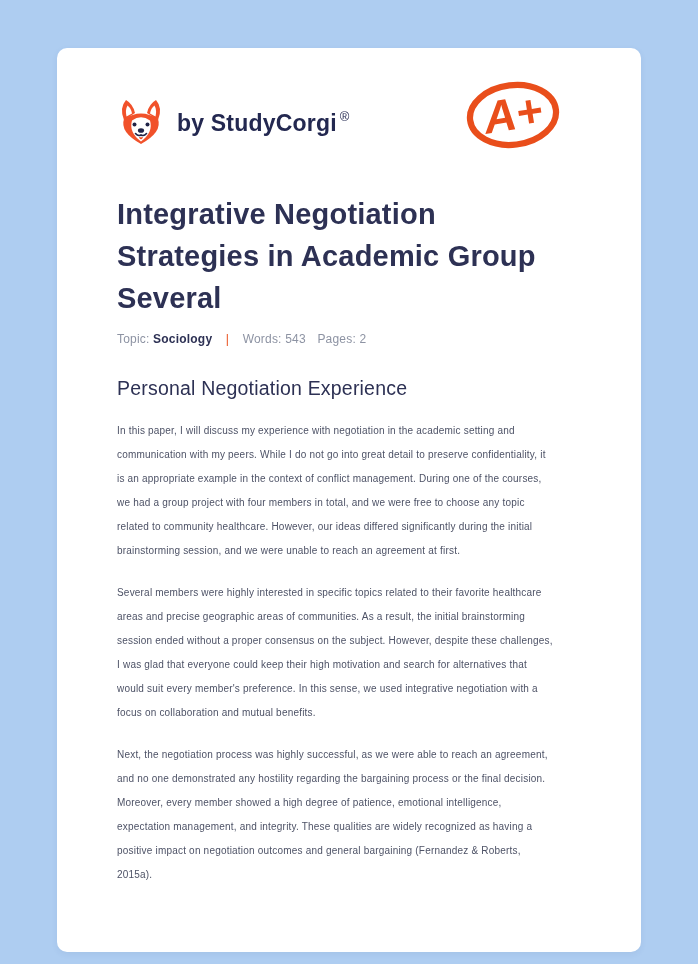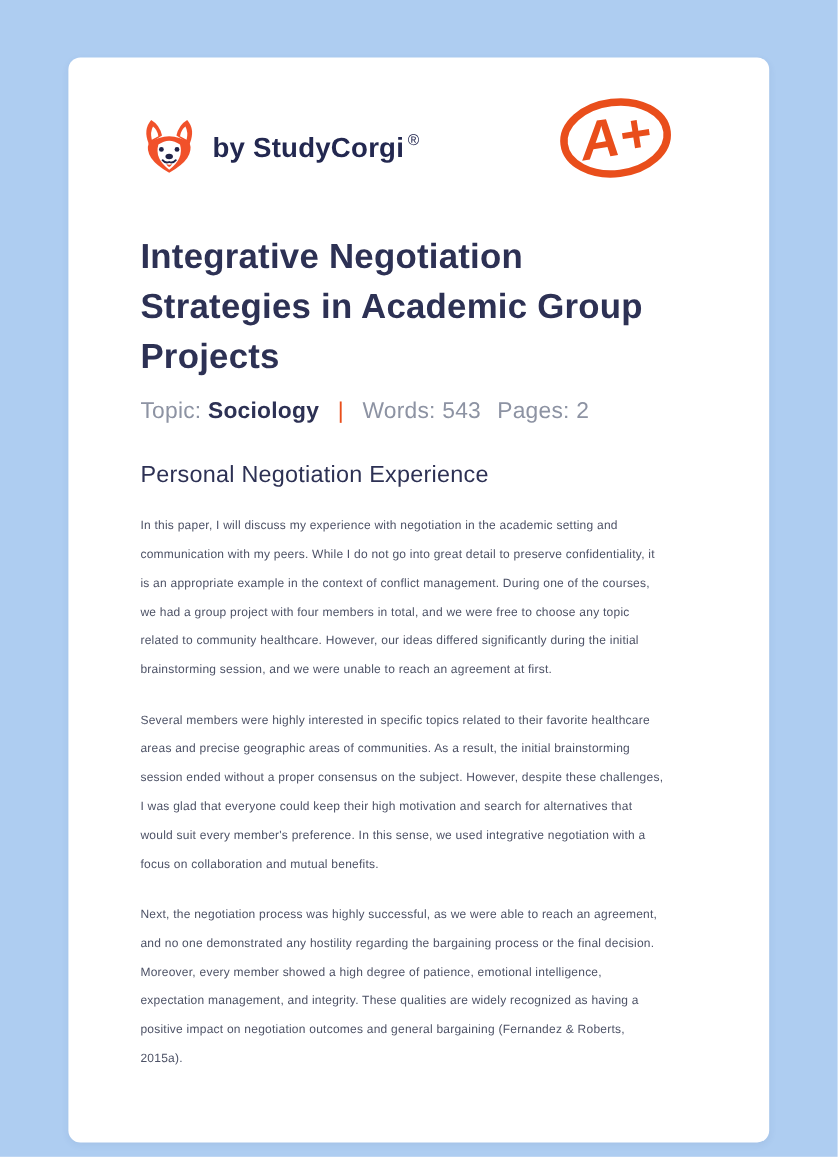--- a/index.html
+++ b/index.html
@@ -49,21 +49,21 @@
   .title {
     margin-top: 40px;
     font-size: 29px;
     line-height: 42px;
     font-weight: bold;
     color: #2d3154;
     letter-spacing: 0.2px;
   }
   .meta {
     margin-top: 13px;
-    font-size: 19px;
+    font-size: 12px;
     color: #8d93a3;
     letter-spacing: 0.2px;
   }
   .meta .topic-link {
     color: #2d3154;
     font-weight: bold;
     text-decoration: none;
     cursor: pointer;
   }
   .meta .sep { color: #e94e1b; margin: 0 10px; }
@@ -119,21 +119,21 @@
       </div>
 
       <span class="grade-badge">
         <svg viewBox="0 0 100 80" width="96" height="78" aria-hidden="true">
           <ellipse cx="50" cy="41" rx="45" ry="31" fill="none" stroke="#e94e1b" stroke-width="6.5" transform="rotate(-7 50 41)"></ellipse>
           <text x="50" y="56" font-size="47" font-weight="bold" font-style="italic" font-family="Liberation Sans, sans-serif" fill="#e94e1b" text-anchor="middle" transform="rotate(-9 50 41)">A+</text>
         </svg>
       </span>
     </div>
 
-    <h1 class="title">Integrative Negotiation Strategies in Academic Group Projects</h1>
+    <h1 class="title">Integrative Negotiation Strategies in Academic Group Several</h1>
 
     <div class="meta">
       <span>Topic:</span>
       <a class="topic-link">Sociology</a>
       <span class="sep">|</span>
       <span>Words:</span>
       <span>543</span>
       <span class="pages">Pages:</span>
       <span>2</span>
     </div>

